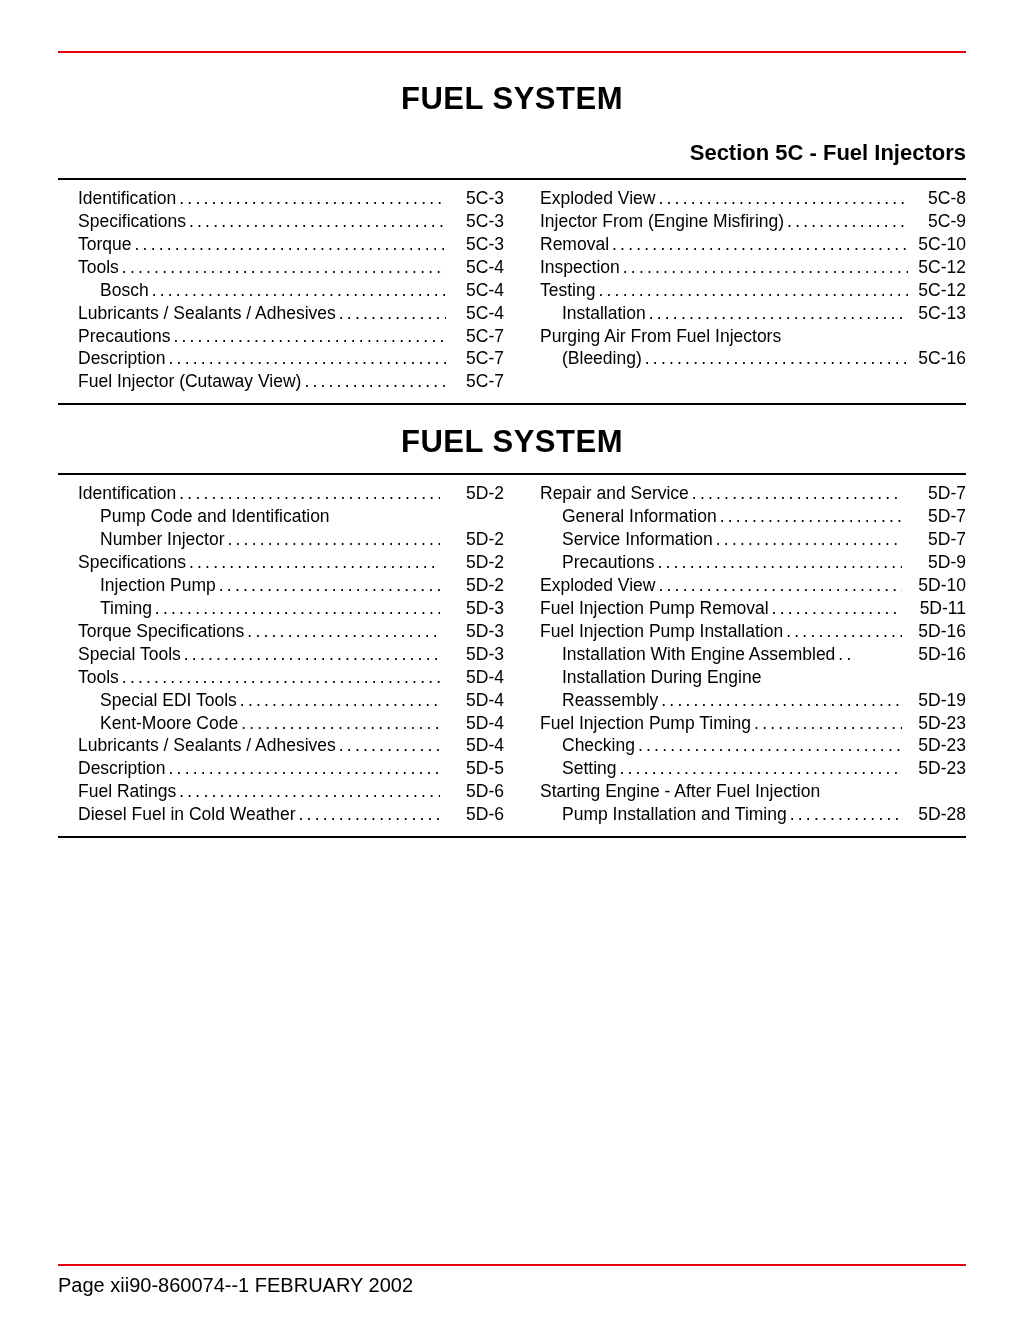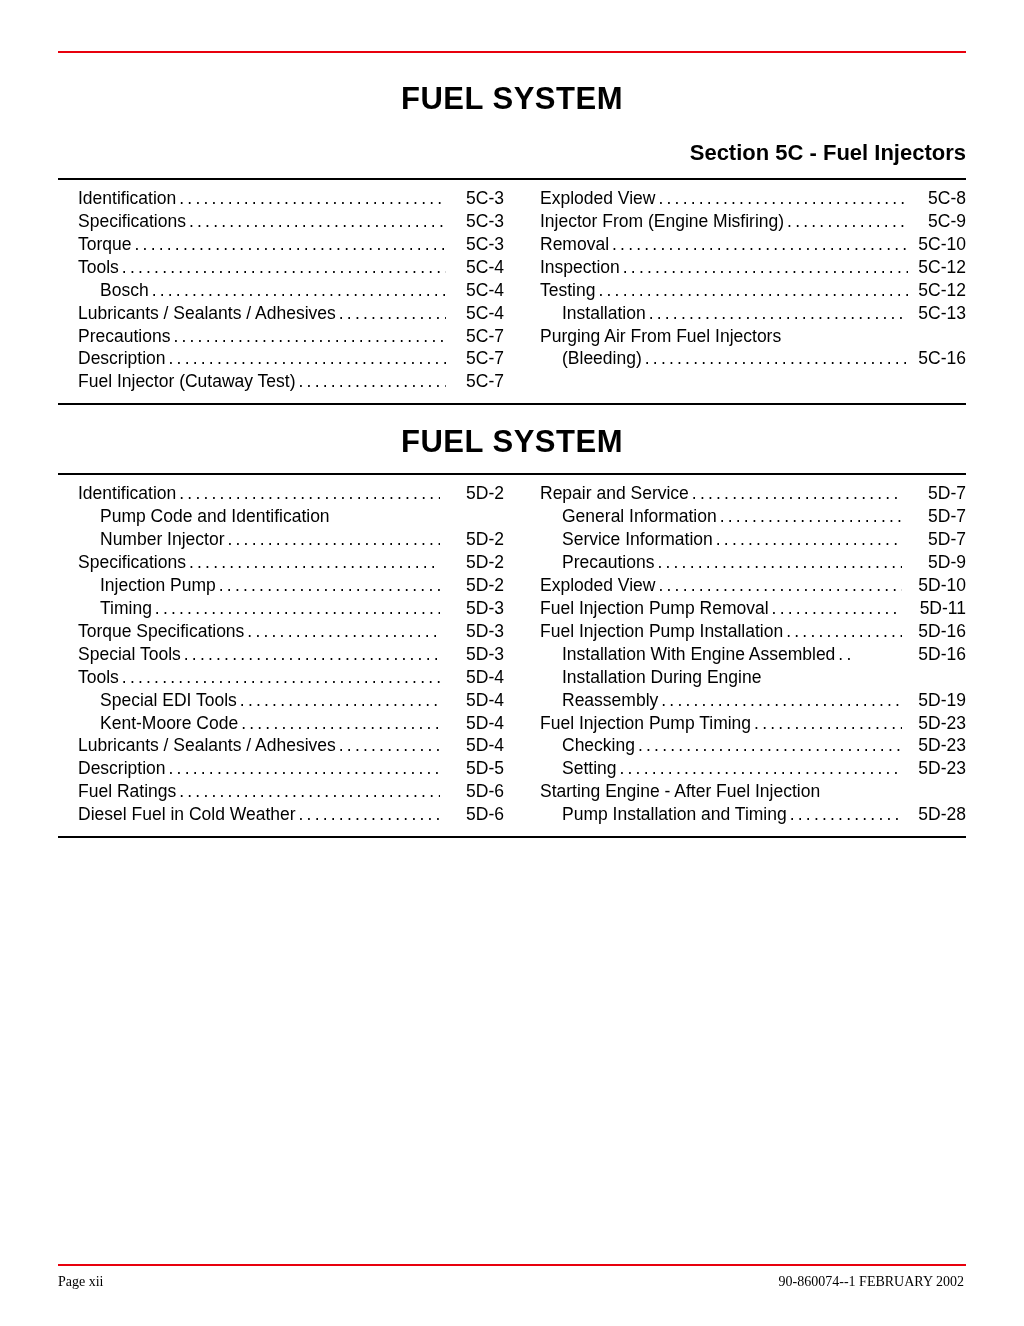--- a/index.html
+++ b/index.html
@@ -105,23 +105,21 @@
   
   .pn-w1 .page-no { min-width: 58px; text-align: right; }
   .pn-w2 .page-no { min-width: 64px; }
 
   .footer {
     position: absolute;
     left: 58px;
     right: 58px;
     top: 1274px;
     display: flex;
-    justify-content: space-between;
-    font-size: 14px;
-    font-family: Liberation Serif, serif;
+    font-size: 20px;
   }
   .footer .right { padding-right: 2px; }
 </style>
 </head>
 <body>
 
 <div class="page">
 
   <div class="top-rule"></div>
 
@@ -167,21 +165,21 @@
             <span class="label">Precautions</span>
             <span class="leader">..........................................</span>
             <span class="page-no">5C-7</span>
           </div>
           <div class="entry">
             <span class="label">Description</span>
             <span class="leader">..........................................</span>
             <span class="page-no">5C-7</span>
           </div>
           <div class="entry">
-            <span class="label">Fuel Injector (Cutaway Test)</span>
+            <span class="label">Fuel Injector (Cutaway View)</span>
             <span class="leader">..........................................</span>
             <span class="page-no">5C-7</span>
           </div>
         </div>
         <div class="toc-col right">
           <div class="entry">
             <span class="label">Exploded View</span>
             <span class="leader">..........................................</span>
             <span class="page-no">5C-8</span>
           </div>

